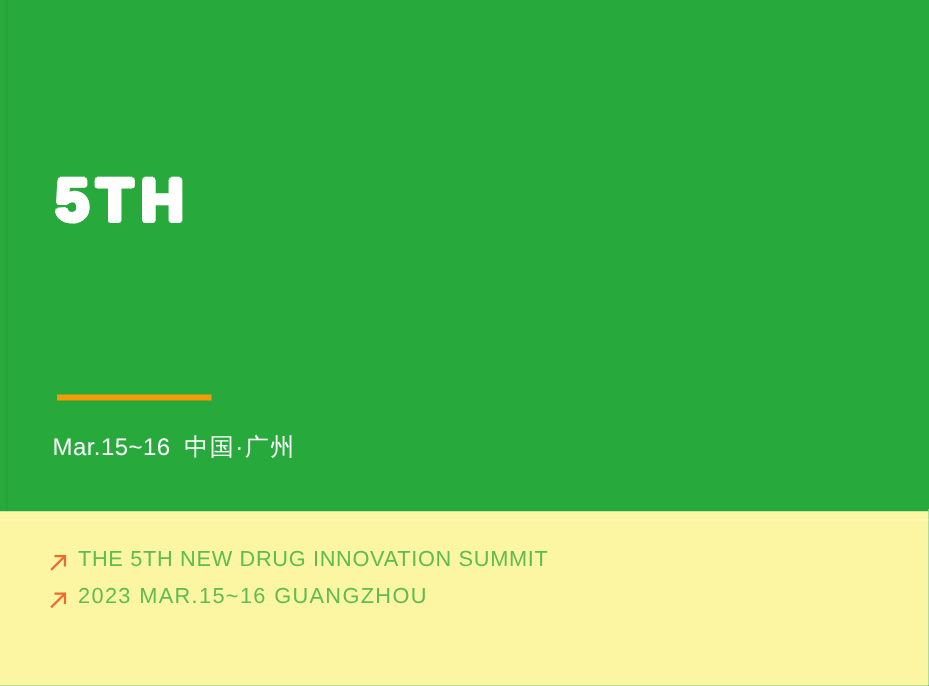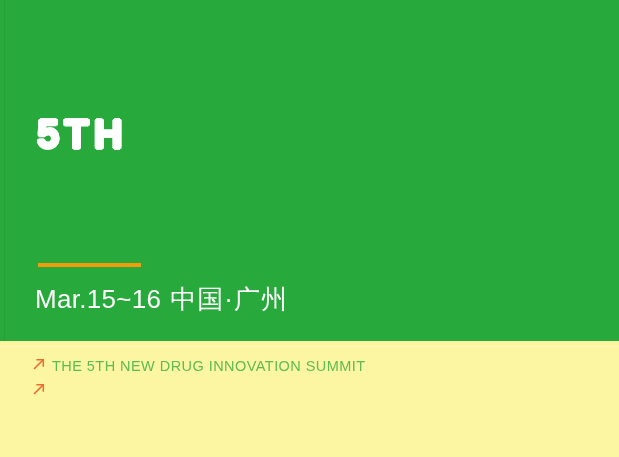--- a/index.html
+++ b/index.html
@@ -109,42 +109,42 @@
     height: 4px;
     background: #f59a0b;
   }
 
   
   .date-line {
     position: absolute;
     left: 35px;
     top: 284px;
     color: #ffffff;
-    font-size: 26px;
+    font-size: 16px;
     line-height: 30px;
     font-weight: 400;
     letter-spacing: 0.3px;
     white-space: nowrap;
     text-align: center;
   }
   .date-line .loc {
     margin-left: 9px;
     letter-spacing: 1px;
   }
 
   
   .footer {
     position: absolute;
     left: 32px;
     top: 357px;
     width: 560px;
   }
   .footer-row {
     display: flex;
-    align-items: flex-start;
+    align-items: flex-end;
     height: 25px;
     white-space: nowrap;
   }
   .arrow-icon {
     display: inline-block;
     width: 14px;
     height: 14px;
     margin-right: 6px;
     flex: 0 0 auto;
     line-height: 0;
@@ -195,17 +195,18 @@
       <span class="footer-text">THE 5TH NEW DRUG INNOVATION SUMMIT</span>
     </div>
 
     <div class="footer-row second">
       <span class="arrow-icon">
         <svg width="14" height="14" viewBox="0 0 14 14" aria-hidden="true">
           <path d="M2.6 11.4 L11.0 3.0" stroke="#ed6a33" stroke-width="1.5" fill="none" stroke-linecap="square"></path>
           <path d="M5.1 2.7 L11.3 2.7 L11.3 8.9" stroke="#ed6a33" stroke-width="1.5" fill="none" stroke-linecap="square" stroke-linejoin="miter"></path>
         </svg>
       </span>
+      <span class="footer-text">2023  MAR.15~16  GUANGZHOU</span>
     </div>
 
   </div>
 
 </div>
 
 </body></html>

